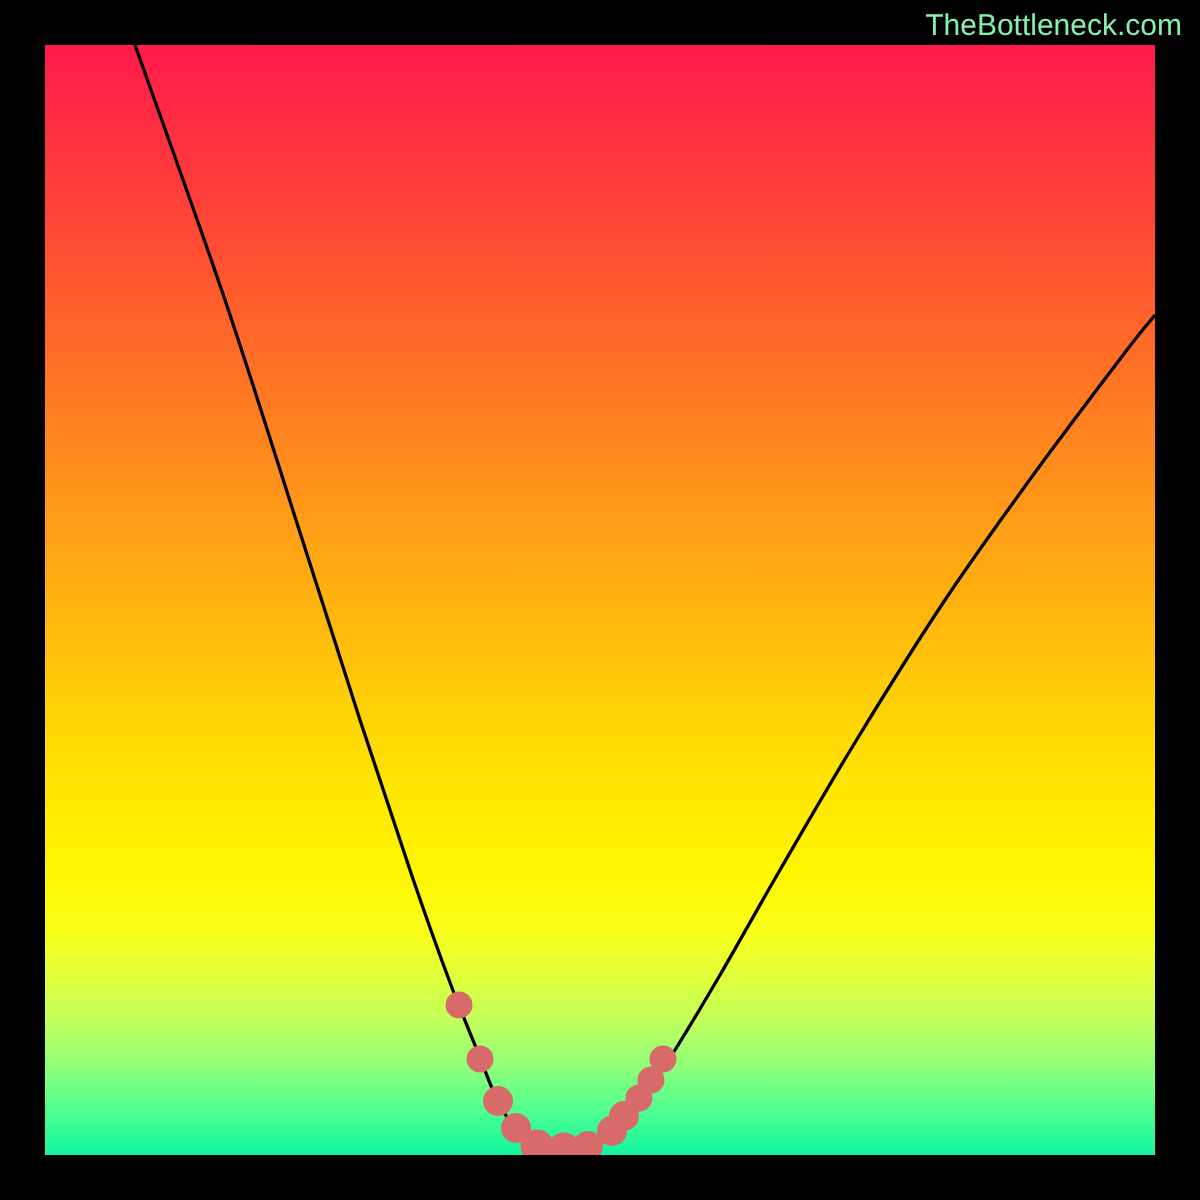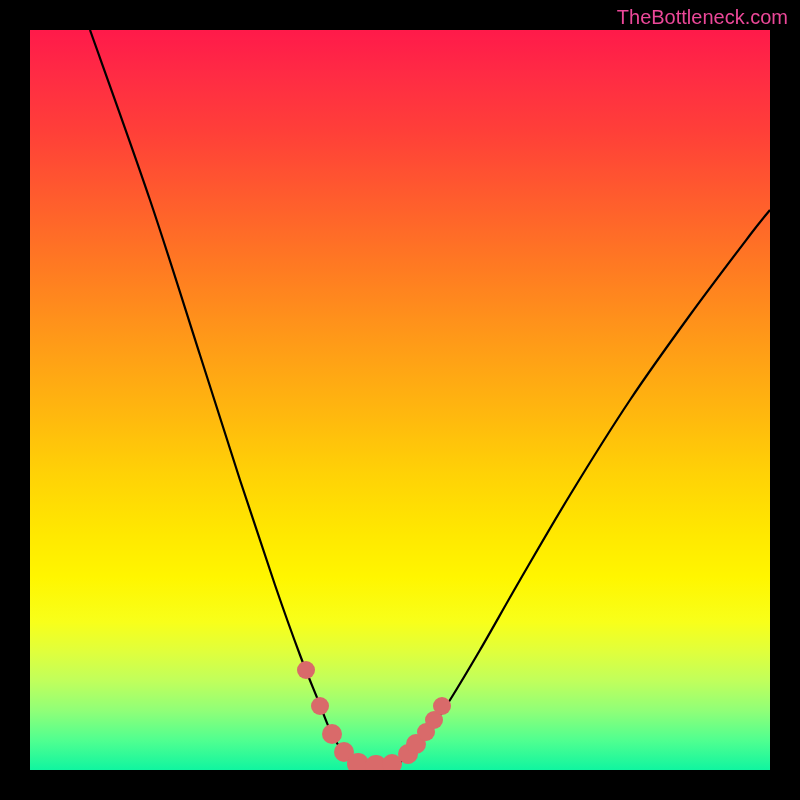--- a/index.html
+++ b/index.html
@@ -8,21 +8,21 @@
     height: 800px;
     background: #000;
     position: relative;
     overflow: hidden;
     font-family: Arial, sans-serif;
   }
   .watermark {
     position: absolute;
     top: 6px;
     right: 12px;
-    color: #ec4899;
+    color: #86efac;
     font-size: 20px;
     font-weight: 500;
     z-index: 10;
   }
   .plot-area {
     position: absolute;
     top: 30px;
     left: 30px;
     width: 740px;
     height: 740px;

